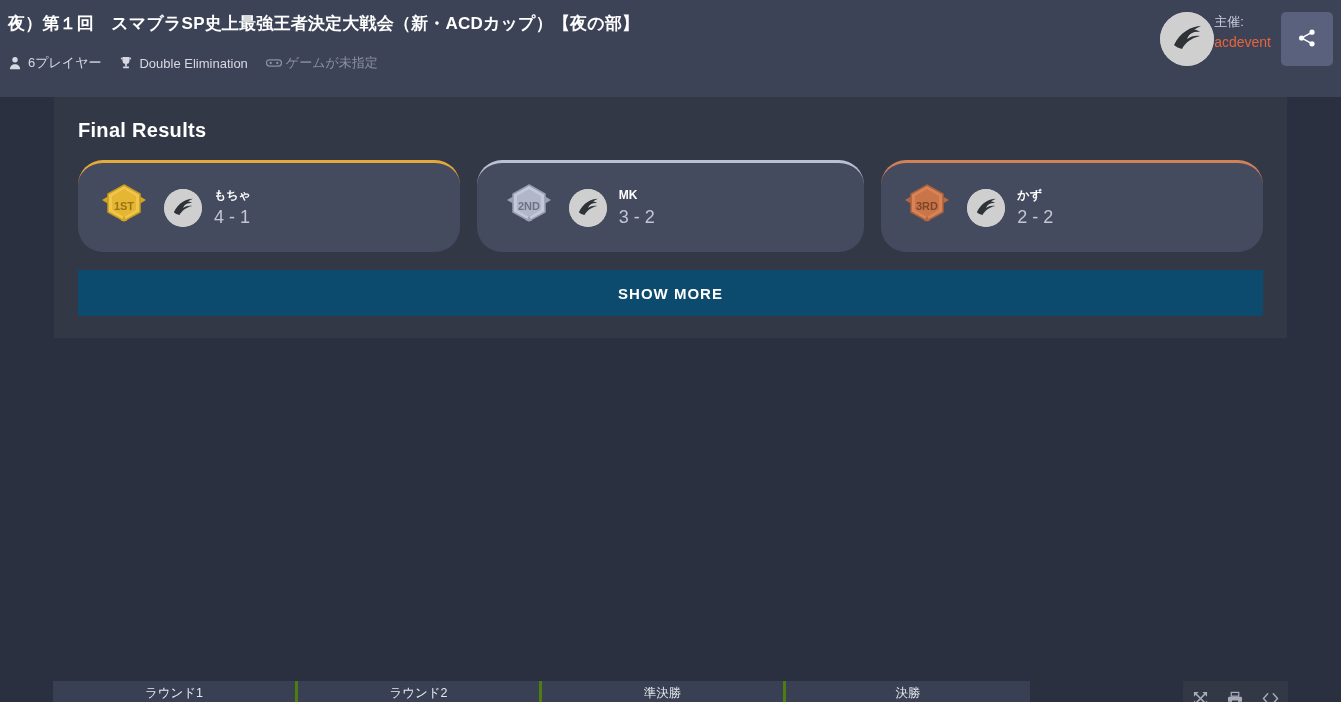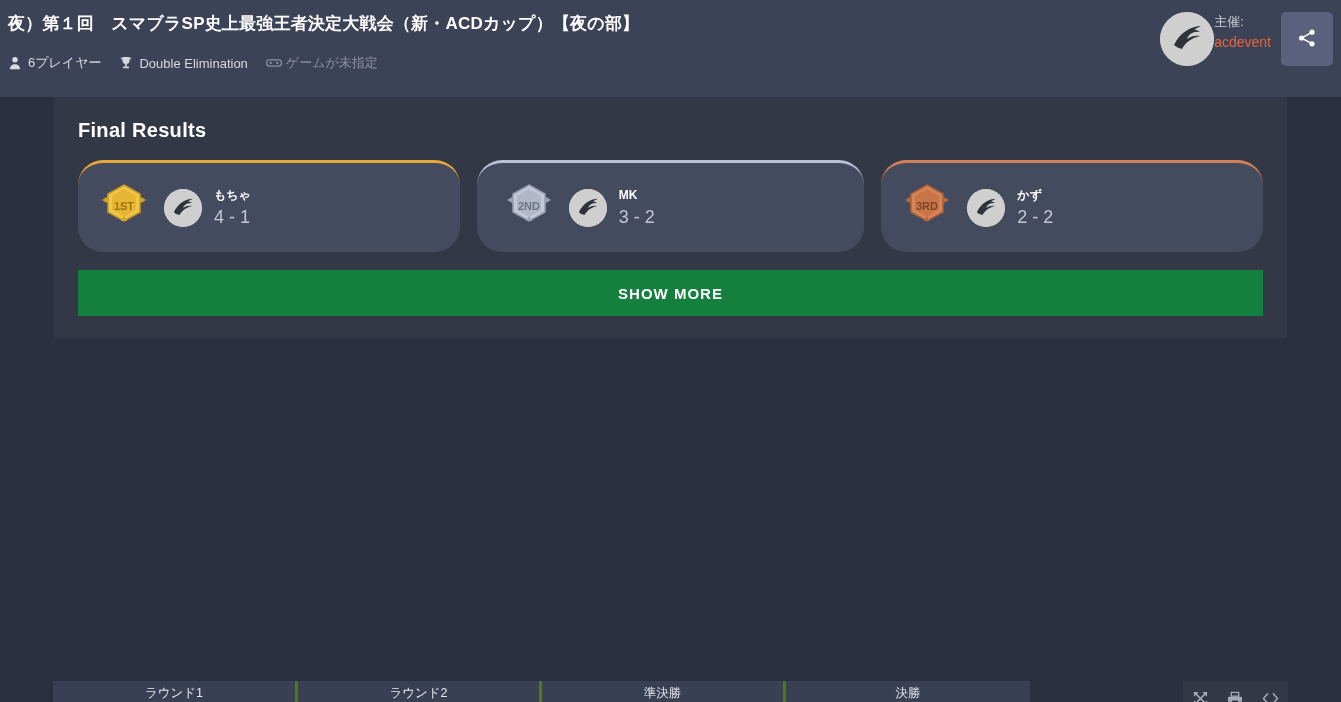--- a/index.html
+++ b/index.html
@@ -85,21 +85,21 @@
   .player-avatar {
     width: 38px; height: 38px; border-radius: 50%;
     background: #cfcfcf; display:flex; align-items:center; justify-content:center;
     flex: 0 0 auto; overflow:hidden;
   }
   .podium-name { color:#fff; font-size:12px; font-weight:bold; line-height:1.5; }
   .podium-score { color:#c2c7d4; font-size:18px; line-height:1.5; }
 
   .show-more {
     margin: 18px 0 0 0; height: 46px; width: 100%;
-    background: #15803d; border: none; color: #fff;
+    background: #0c4a6e; border: none; color: #fff;
     font-size: 15px; font-weight: bold; letter-spacing: 1px;
     font-family: inherit; cursor: pointer;
   }
 
   
   .bracket-wrap { position: relative; height: 360px; }
 
   .round-headers { position: absolute; display: flex; }
   .round-header {
     height: 24px; line-height: 24px; text-align: center;

